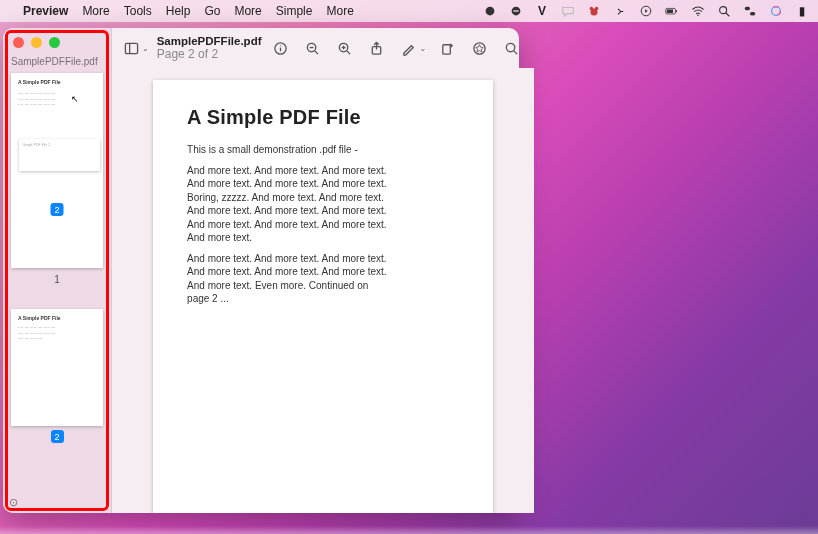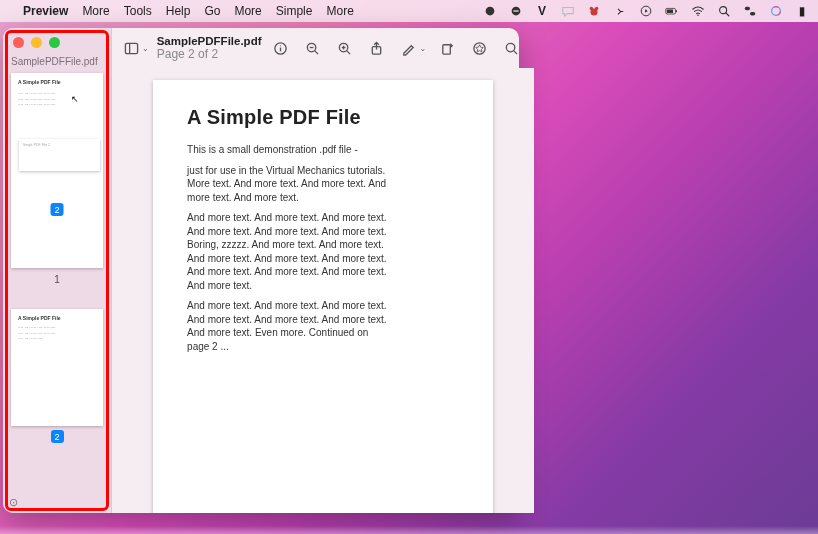--- a/index.html
+++ b/index.html
@@ -274,21 +274,20 @@
               <line x1="10.5" y1="10.5" x2="14" y2="14"></line>
             </svg>
           </div>
       </div>
     </div>
 
     <div class="docarea">
       <div class="page">
         <h1>A Simple PDF File</h1>
         <p>This is a small demonstration .pdf file -</p>
-        <p>just for use in the Virtual Mechanics tutorials. More text. And more text. And more text. And more text. And more text.</p>
         <p>And more text. And more text. And more text. And more text. And more text. And more text. Boring, zzzzz. And more text. And more text. And more text. And more text. And more text. And more text. And more text. And more text. And more text.</p>
         <p>And more text. And more text. And more text. And more text. And more text. And more text. And more text. Even more. Continued on page 2 ...</p>
       </div>
     </div>
   </div>
 </div>
 
 <div class="dock-hint"></div>
 
 </body></html>

